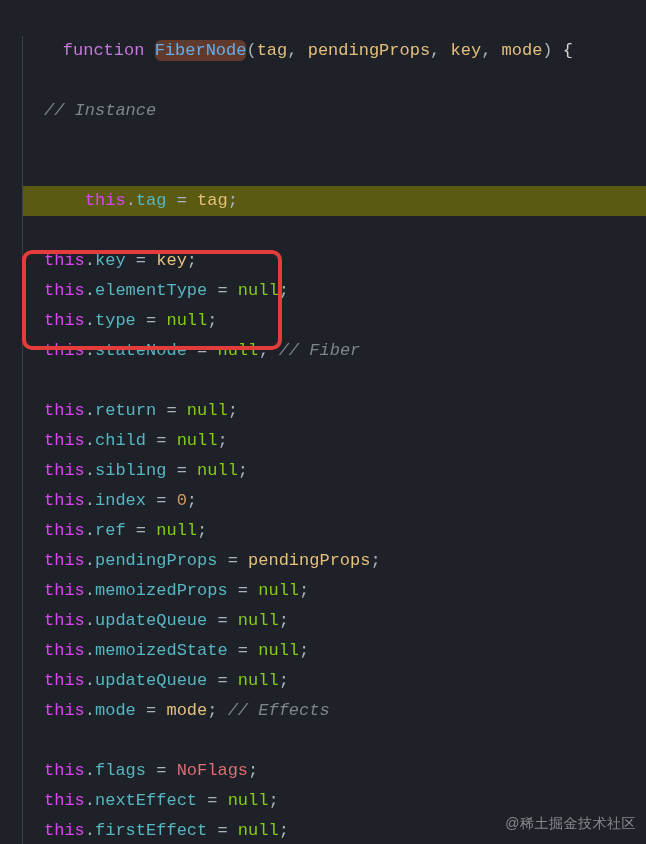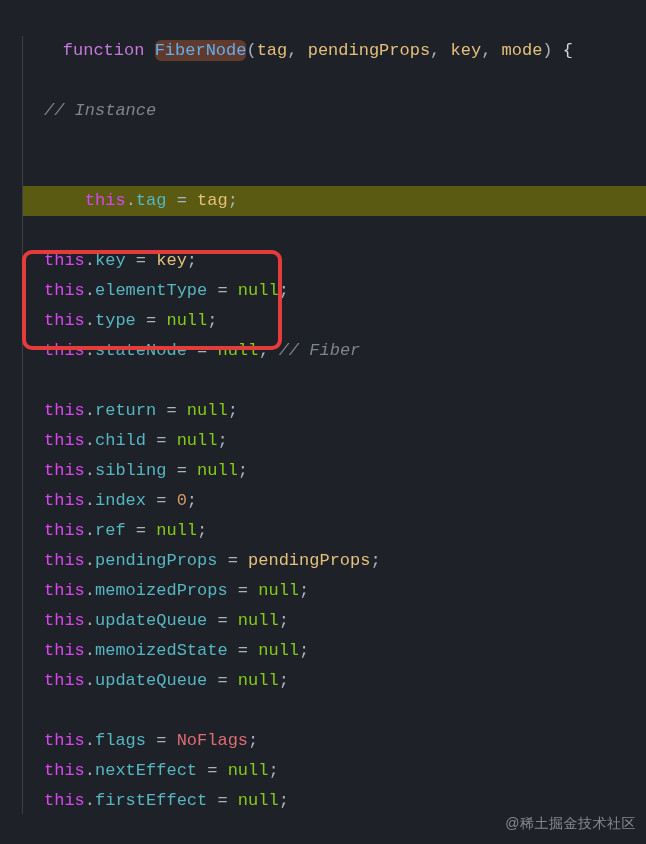--- a/index.html
+++ b/index.html
@@ -112,20 +112,21 @@
   <div class="line"><span class="pad"></span><span class="k-this">this</span><span class="k-op">.</span><span class="k-prop">pendingProps</span><span class="k-op"> = </span><span class="k-param">pendingProps</span><span class="k-op">;</span></div>
 
   <div class="line"><span class="pad"></span><span class="k-this">this</span><span class="k-op">.</span><span class="k-prop">memoizedProps</span><span class="k-op"> = </span><span class="k-null">null</span><span class="k-op">;</span></div>
 
   <div class="line"><span class="pad"></span><span class="k-this">this</span><span class="k-op">.</span><span class="k-prop">updateQueue</span><span class="k-op"> = </span><span class="k-null">null</span><span class="k-op">;</span></div>
 
   <div class="line"><span class="pad"></span><span class="k-this">this</span><span class="k-op">.</span><span class="k-prop">memoizedState</span><span class="k-op"> = </span><span class="k-null">null</span><span class="k-op">;</span></div>
 
   <div class="line"><span class="pad"></span><span class="k-this">this</span><span class="k-op">.</span><span class="k-prop">updateQueue</span><span class="k-op"> = </span><span class="k-null">null</span><span class="k-op">;</span></div>
 
+  <div class="line"><span class="pad"></span><span class="k-this">this</span><span class="k-op">.</span><span class="k-prop">mode</span><span class="k-op"> = </span><span class="k-param">mode</span><span class="k-op">;</span> <span class="k-comment">// Effects</span></div>
 
   <div class="line">&nbsp;</div>
 
   <div class="line"><span class="pad"></span><span class="k-this">this</span><span class="k-op">.</span><span class="k-prop">flags</span><span class="k-op"> = </span><span class="k-ident">NoFlags</span><span class="k-op">;</span></div>
 
   <div class="line"><span class="pad"></span><span class="k-this">this</span><span class="k-op">.</span><span class="k-prop">nextEffect</span><span class="k-op"> = </span><span class="k-null">null</span><span class="k-op">;</span></div>
 
   <div class="line"><span class="pad"></span><span class="k-this">this</span><span class="k-op">.</span><span class="k-prop">firstEffect</span><span class="k-op"> = </span><span class="k-null">null</span><span class="k-op">;</span></div>
 
   <div class="annotation-box"></div>

